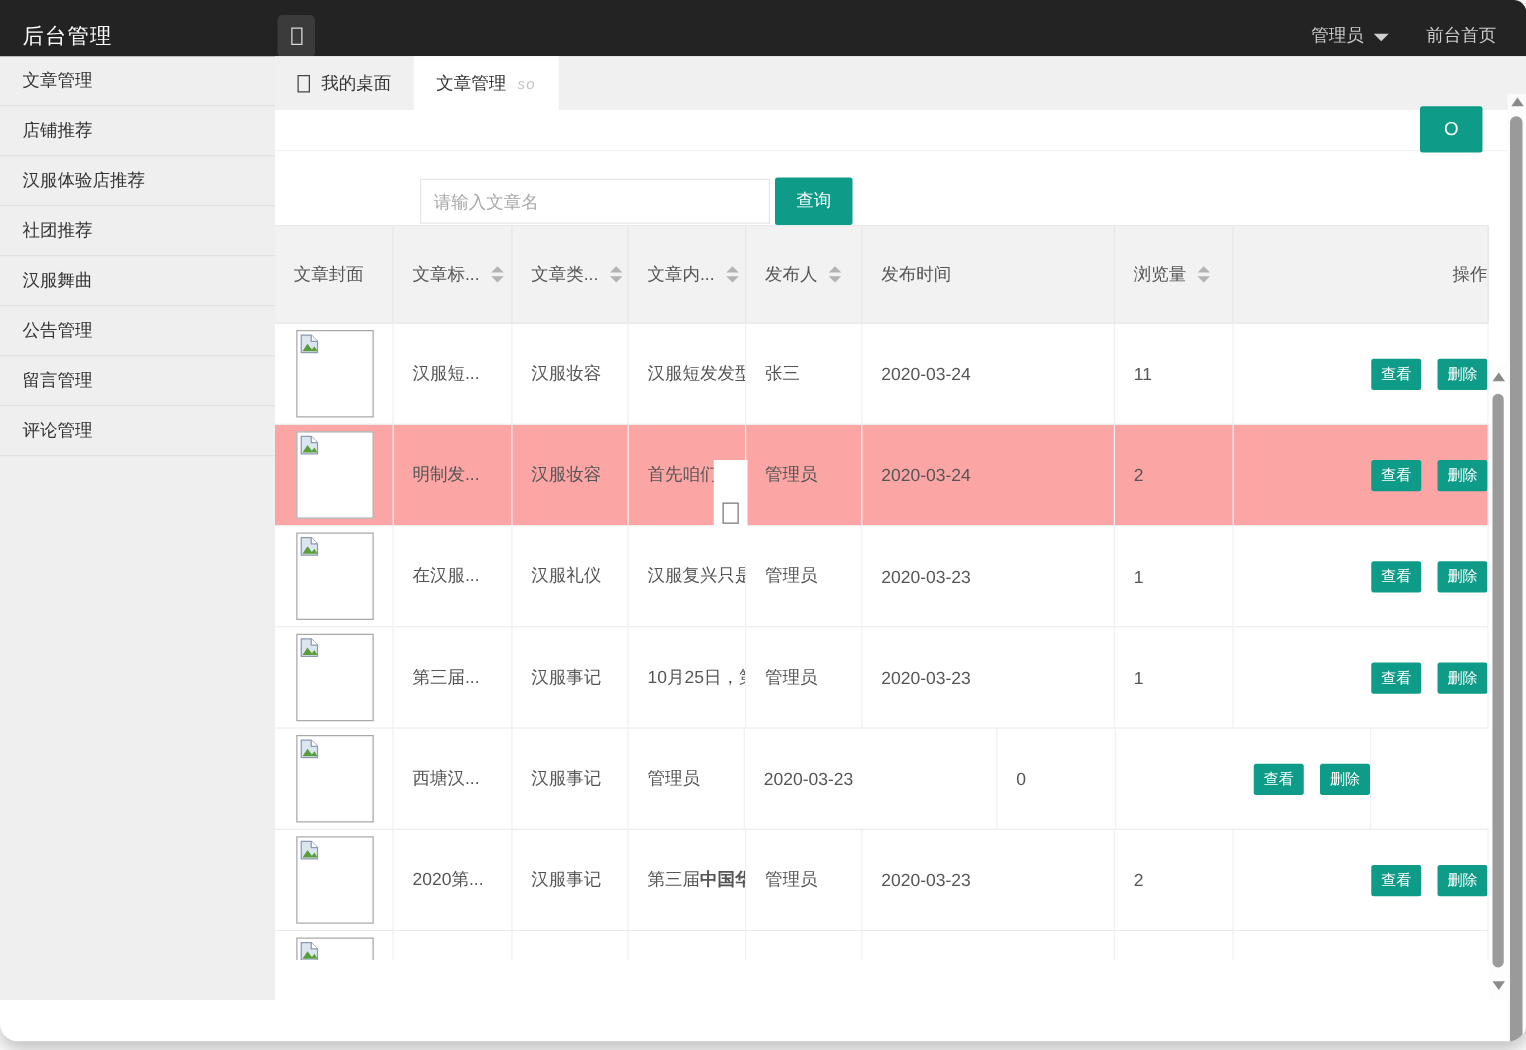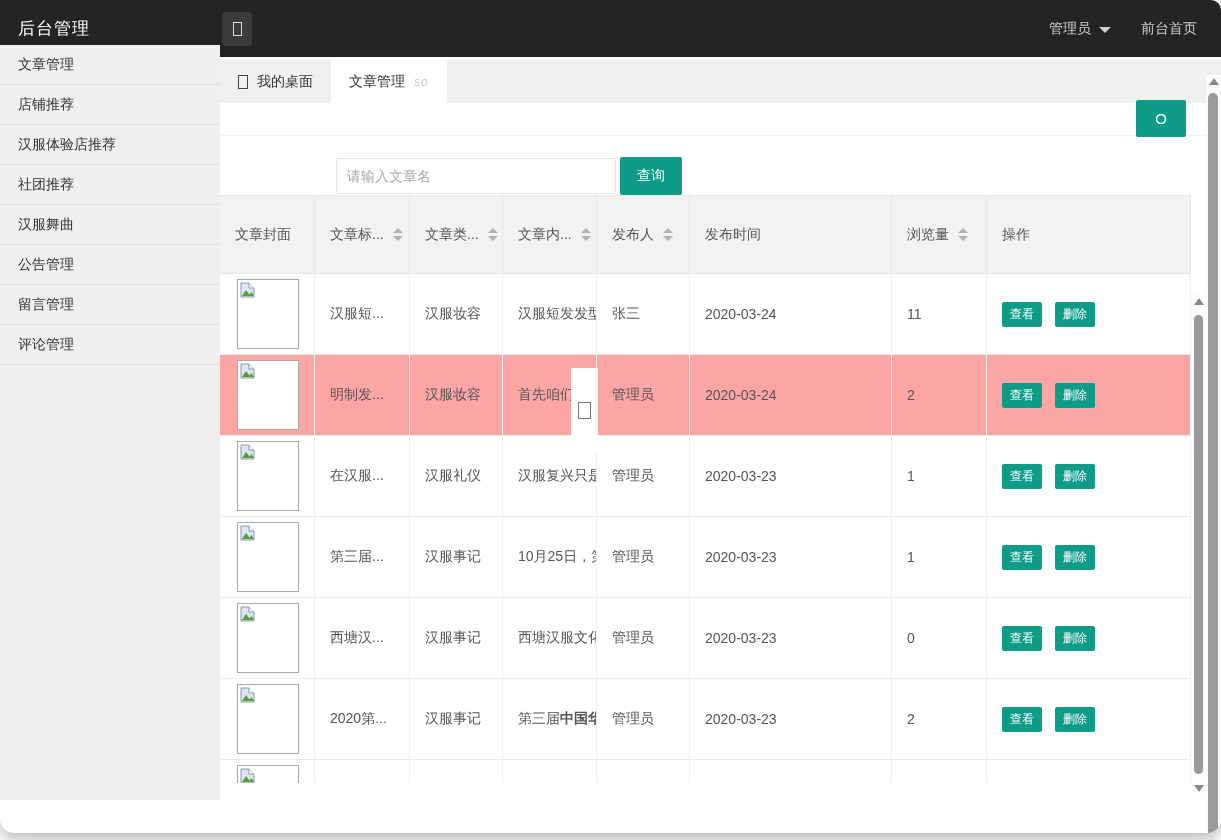--- a/index.html
+++ b/index.html
@@ -21,21 +21,21 @@
   .caret { width:0; height:0; border-left:6px solid transparent; border-right:6px solid transparent;
     border-top:6px solid #cfcfcf; margin-top:2px; }
   .front-link { cursor:pointer; }
 
   
   .sidebar { position:absolute; left:0; top:45px; width:220px; height:755px; background:#efefef; }
   .side-item { height:40px; line-height:39px; padding-left:18px; color:#333;
     border-bottom:1px solid #e2e2e2; cursor:pointer; }
 
   
-  .main { position:absolute; left:220px; top:60px; width:1001px; height:740px; background:#fff; }
+  .main { position:absolute; left:220px; top:45px; width:1001px; height:740px; background:#fff; }
   .tabbar { height:43px; background:#f0f0f0; display:flex; }
   .tab { padding:0 18px; display:flex; align-items:center; gap:9px; color:#333; cursor:pointer; }
   .tab .tofu { color:#444; width:10px; }
   .tab.active { background:#fff; }
   .tab-close { color:#c6c6c6; font-size:12px; letter-spacing:1px;font-style:italic; }
 
   .content { position:relative; height:712px; background:#fff; }
   .toolbar { position:relative; height:33px; border-bottom:1px solid #f2f2f2; }
   .refresh-btn { position:absolute; right:35px; top:-3px; width:50px; height:37px;
     background:var(--accent,#0e9c88); color:#fff; border:none; border-radius:2px;
@@ -59,21 +59,21 @@
   .sort i { width:0; height:0; border-left:5px solid transparent; border-right:5px solid transparent; }
   .sort .up { border-bottom:5px solid #b3b3b3; }
   .sort .down { border-top:5px solid #b3b3b3; }
   .tbody { height:509px; overflow:hidden; }
   .tr { display:flex; height:81px; border-bottom:1px solid #ececec; background:#fff; }
   .tr.hover { background:#fca5a5; }
   .td { display:flex; align-items:center; padding-left:15px; border-right:1px solid #f0f0f0;
     overflow:hidden; white-space:nowrap; color:#555; }
   .td b { font-weight:bold; }
   .c0 { width:95px; } .c1 { width:95px; } .c2 { width:93px; } .c3 { width:94px; }
-  .c4 { width:93px; } .c5 { width:202px; } .c6 { width:95px; } .c7 { width:204px; }
+  .c4 { width:93px; } .c5 { width:202px; } .c6 { width:95px; } .c7 { width:204px;justify-content:flex-end; }
   .td.c0 { padding-left:17px; }
   .img-ph { width:62px; height:70px; border:1px solid #a9a9a9; background:#fff; padding:2px; }
   .btn-sm { background:var(--accent,#0e9c88); color:#fff; border:none; border-radius:2px;
     font-size:12px; padding:4px 8px; cursor:pointer; }
   .btn-sm + .btn-sm { margin-left:13px; }
 
   
   .tip-overlay { position:absolute; left:571px; top:368px; width:27px; height:84px;
     background:#fff; z-index:6; display:flex; align-items:center; justify-content:center; }
   .tip-overlay .tofu { color:#777; width:13px; height:17px; }
@@ -301,24 +301,20 @@
               <div class="img-ph">
                 <svg width="16" height="16" viewBox="0 0 16 16">
                     <path d="M1 1h8l5 5v9H1z" fill="#dce6f0" stroke="#8a9ab0"></path>
                     <path d="M9 1v5h5" fill="#fff" stroke="#8a9ab0"></path>
                     <path d="M2 14l4-6 3.5 4.5 2-2.5 2.5 4z" fill="#5a9e3c"></path>
                   </svg>
               </div>
             </div>
             <div class="td c1">西塘汉...</div>
             <div class="td c2">汉服事记</div>
-            <div class="td c3">
-                <span>西塘汉服文化</span>
-                <b></b>
-              </div>
             <div class="td c4">管理员</div>
             <div class="td c5">2020-03-23</div>
             <div class="td c6">0</div>
             <div class="td c7">
               <button class="btn-sm">查看</button>
               <button class="btn-sm">删除</button>
             </div>
           </div>
 
           <div class="tr">

